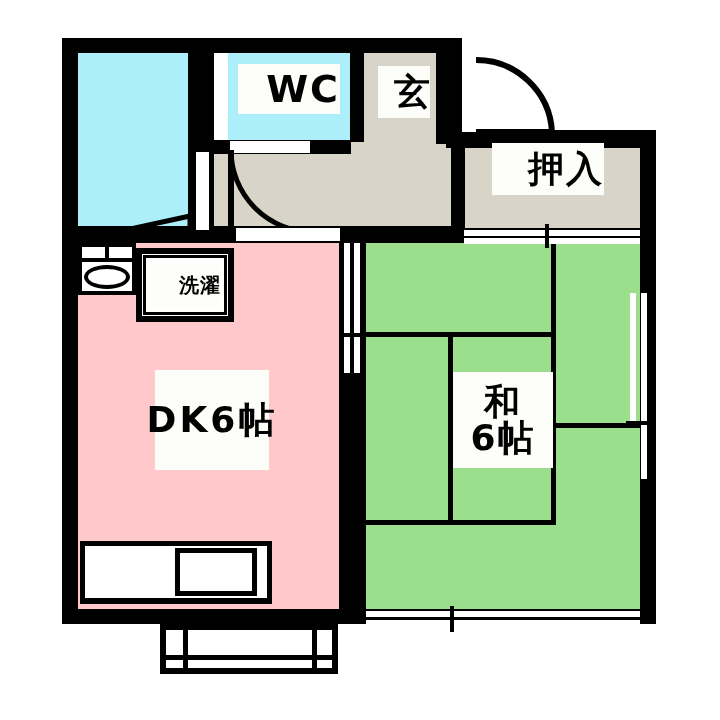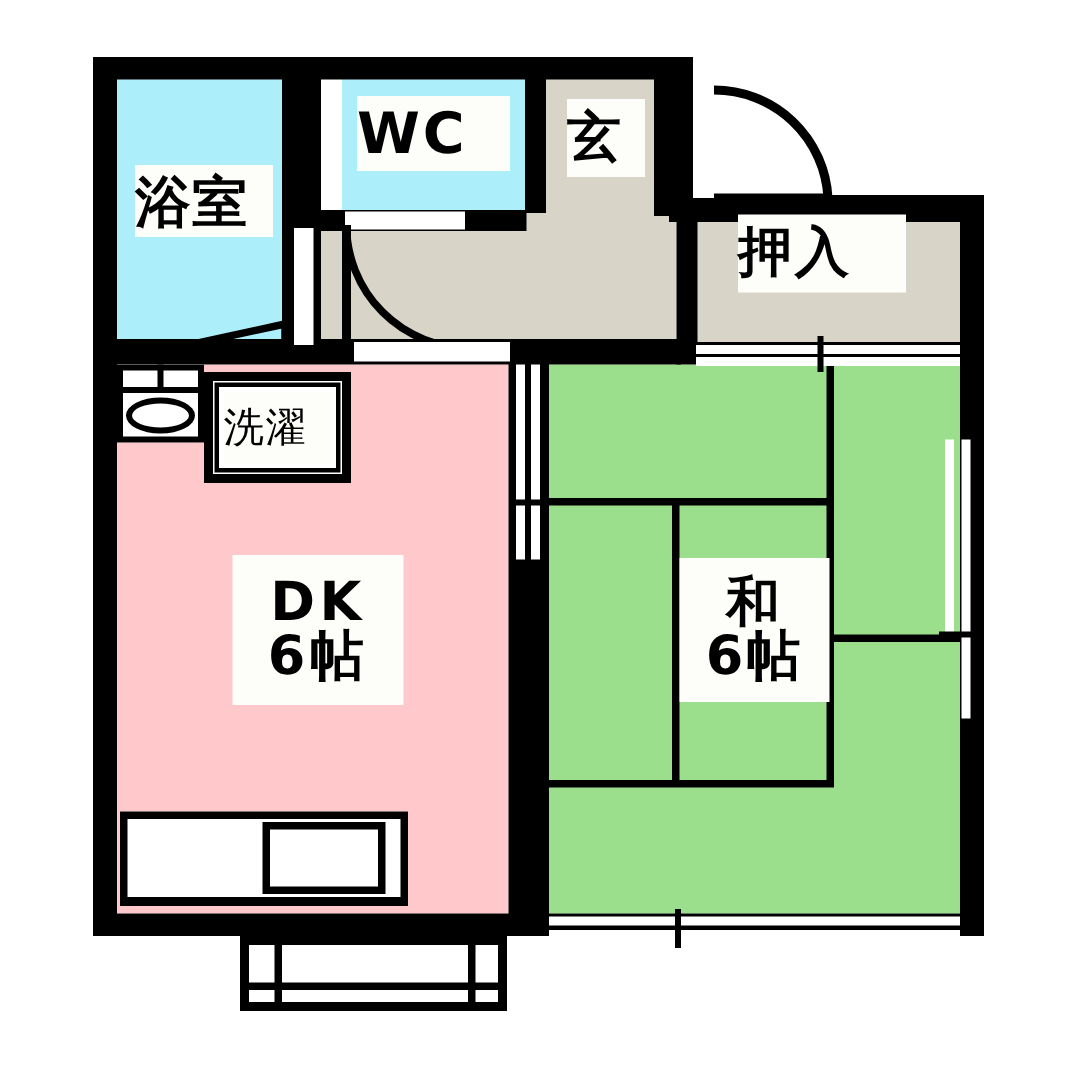--- a/index.html
+++ b/index.html
@@ -6,30 +6,30 @@
   body{width:720px;height:720px;overflow:hidden;
        font-family:"DejaVu Sans","Liberation Sans",sans-serif;}
   #plan{position:relative;width:720px;height:720px;background:#fff;}
   .abs{position:absolute;box-sizing:border-box;}
   
   .fill{position:absolute;}
   .wall{position:absolute;background:#000;}
   .white{position:absolute;background:#fff;}
   .thin{position:absolute;background:#000;}
   
-  .tag{position:absolute;display:flex;align-items:center;justify-content:flex-start;
+  .tag{position:absolute;display:flex;align-items:center;justify-content:flex-end;
        color:#000;line-height:1.0;white-space:nowrap;}
   .tag.bx{background:#fdfdfa;}
   .lbl-bath{font-size:37px;font-weight:700;letter-spacing:1px;}
   .lbl-wc{font-size:38px;font-weight:700;letter-spacing:2px;}
   .lbl-gen{font-size:36px;font-weight:700;}
   .lbl-oshi{font-size:36px;font-weight:700;letter-spacing:2px;}
-  .lbl-sen{font-size:27px;font-weight:400;letter-spacing:1px;}
+  .lbl-sen{font-size:20px;font-weight:700;letter-spacing:1px;}
   .lbl-dk{font-size:36px;font-weight:700;letter-spacing:3px;
-          display:flex;flex-direction:column;align-items:center;justify-content:center;}
+          display:flex;flex-direction:row;align-items:center;justify-content:center;}
   .lbl-dk span{display:block;}
   .lbl-wa{font-size:36px;font-weight:700;letter-spacing:2px;
           display:flex;flex-direction:column;align-items:center;justify-content:center;}
   .lbl-wa span{display:block;}
   .arcbox{position:absolute;overflow:hidden;}
   svg{display:block;overflow:visible;}
 </style>
 </head>
 <body>
 
@@ -140,23 +140,20 @@
 
   <div class="white" style="left:80px;top:541px;width:192px;height:62px;border:5px solid #000;box-sizing:border-box;"></div>
   <div class="white" style="left:175px;top:548px;width:82px;height:48px;border:5px solid #000;box-sizing:border-box;"></div>
   <div class="thin" style="left:80px;top:599px;width:192px;height:5px;"></div>
 
   <div class="white" style="left:160px;top:624px;width:178px;height:50px;border:6px solid #000;box-sizing:border-box;"></div>
   <div class="thin" style="left:183px;top:624px;width:5px;height:50px;"></div>
   <div class="thin" style="left:312px;top:624px;width:5px;height:50px;"></div>
   <div class="thin" style="left:160px;top:655px;width:178px;height:5px;"></div>
 
-  <div class="tag bx lbl-bath" style="left:90px;top:110px;width:92px;height:48px;">
-    <span>浴室</span>
-  </div>
 
   <div class="tag bx lbl-wc" style="left:238px;top:64px;width:102px;height:50px;">
     <span>WC</span>
   </div>
 
   <div class="tag bx lbl-gen" style="left:378px;top:66px;width:52px;height:52px;">
     <span>玄</span>
   </div>
 
   <div class="tag bx lbl-oshi" style="left:492px;top:143px;width:112px;height:52px;">

